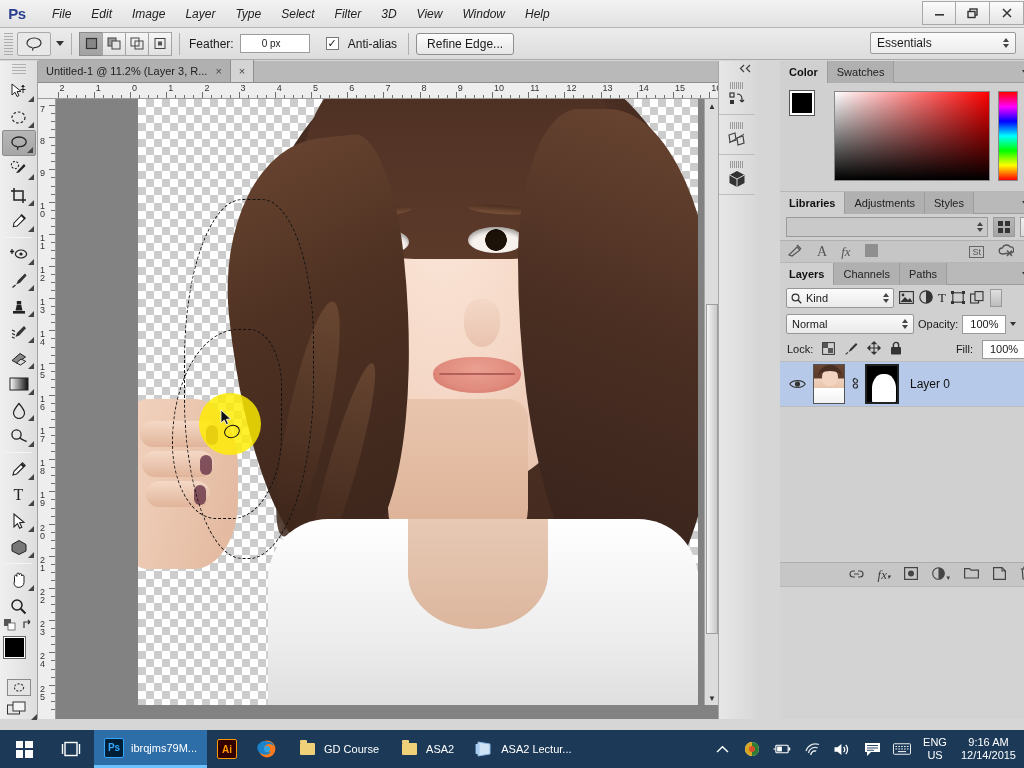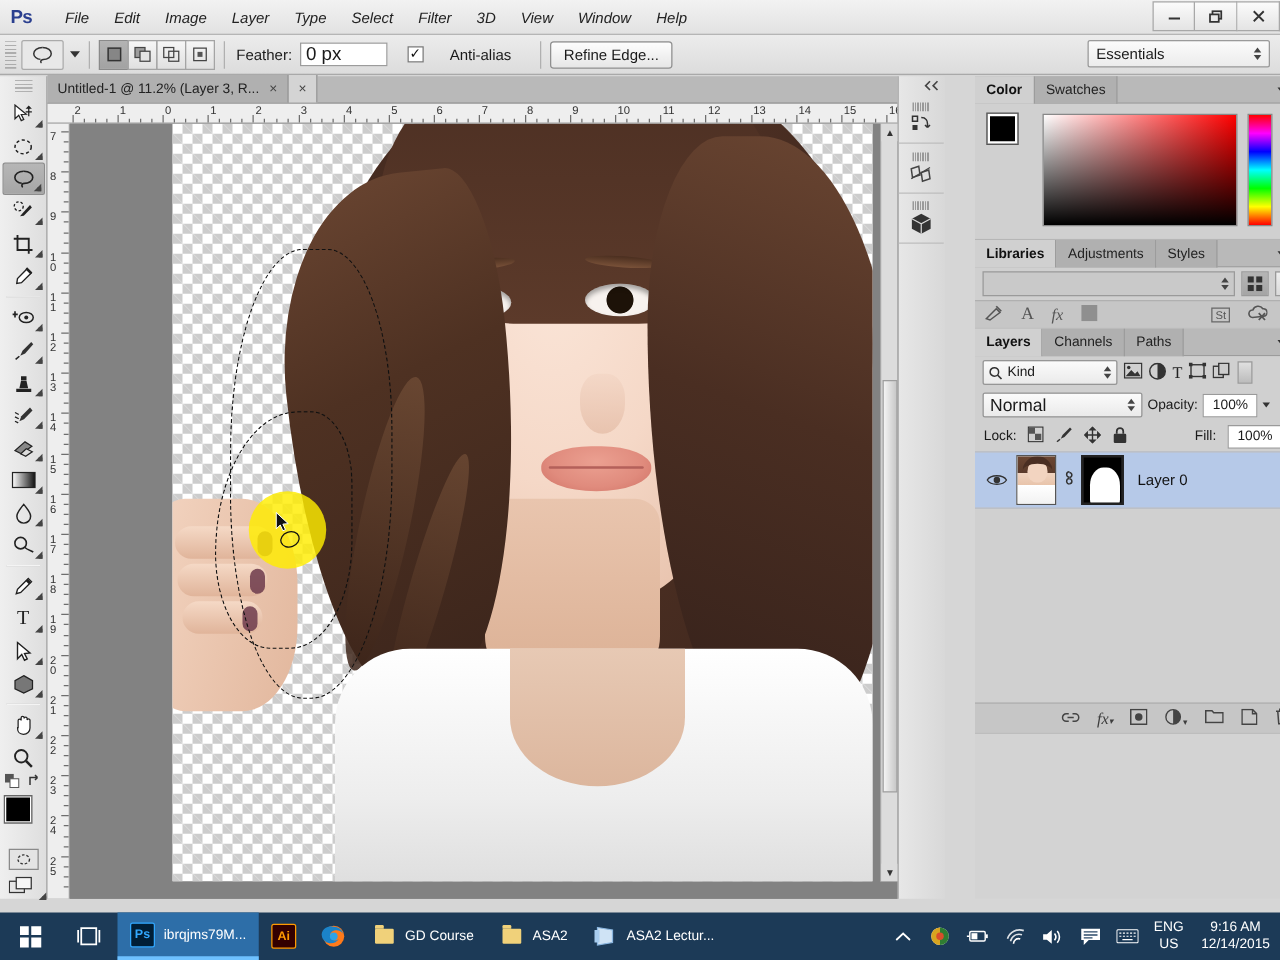--- a/index.html
+++ b/index.html
@@ -57,22 +57,22 @@
   .vsep { width:1px; height:22px; background:#b0b0b0; margin:0 7px; }
   .seg-group { display:flex; }
   .segbtn {
     width:24px;height:24px;border:1px solid #a4a4a4; background:linear-gradient(#f6f6f6,#e0e0e0);
     display:flex;align-items:center;justify-content:center; margin-left:-1px;
   }
   .segbtn:first-child{margin-left:0;}
   .segbtn.active { background:linear-gradient(#b3b3b3,#a2a2a2); border-color:#8a8a8a; }
   .lbl { font-size:12px; margin:0 6px 0 2px; }
   .txtfield {
-    height:19px; border:1px solid #9c9c9c; background:#fff; font-size:15px;
-    padding:2px 4px; display:flex; align-items:center;
+    height:19px; border:1px solid #9c9c9c; background:#fff; font-size:10px;
+    padding:2px 21px; display:flex; align-items:center;
   }
   .chk { width:13px;height:13px;border:1px solid #777;background:#fff;display:inline-flex;align-items:center;justify-content:center;font-size:11px;color:#111;line-height:1;}
   .refine-btn {
     height:22px; padding:0 10px; border:1px solid #8f8f8f; border-radius:3px;
     background:linear-gradient(#fdfdfd,#e6e6e6); font-size:12px;
     display:flex;align-items:center;
   }
   .essentials {
     position:absolute; right:8px; top:4px; width:146px; height:22px;
     border:1px solid #9a9a9a; border-radius:2px;
@@ -280,21 +280,21 @@
   .iconbtn { width:22px;height:20px;border:1px solid #9a9a9a;background:linear-gradient(#efefef,#dadada); display:flex;align-items:center;justify-content:center;}
   .iconbtn.on{ background:linear-gradient(#b5b5b5,#a5a5a5);}
   .lib-body { height:128px; background:#c9c9c9; display:flex; flex-direction:column; align-items:center; justify-content:center; gap:2px; padding:0 18px;}
   .lib-msg { font-size:11px; color:#5c5c5c; text-align:center; line-height:15px; }
   .lib-footer{ height:22px; background:#c6c6c6; border-top:1px solid #b0b0b0; display:flex;align-items:center;padding:0 8px;gap:14px;font-size:11px;color:#555;}
   .filter-row { height:26px; display:flex; align-items:center; gap:5px; padding:3px 6px; background:#d0d0d0; }
   .kind-sel { width:108px; height:20px; background:linear-gradient(#fbfbfb,#eaeaea); border:1px solid #969696; border-radius:2px;
     display:flex; align-items:center; padding:0 4px; gap:4px; font-size:11px; }
   .blend-row { height:26px; display:flex; align-items:center; gap:4px; padding:2px 6px; background:#d0d0d0; }
   .blend-sel { width:128px; height:20px; background:linear-gradient(#fbfbfb,#eaeaea); border:1px solid #969696; border-radius:2px;
-    display:flex;align-items:center; padding:0 5px; font-size:14px; }
+    display:flex;align-items:center; padding:0 5px; font-size:11px; }
   .numbox { width:44px; height:19px; background:#fff; border:1px solid #9a9a9a; font-size:11px;
     display:flex; align-items:center; justify-content:center; }
   .lock-row { height:24px; display:flex; align-items:center; gap:9px; padding:0 7px; background:#d0d0d0; font-size:11px; }
   .layer-list { background:#d0d0d0; }
   .layer-row { height:46px; display:flex; align-items:center; gap:5px; padding:0 6px;
     background:#b6c9e8; border-top:1px solid #bdbdbd; border-bottom:1px solid #bdbdbd; }
   .eye-cell { width:22px; display:flex; justify-content:center; }
   .lthumb { width:32px; height:40px; border:1px solid #555; background:#fff; overflow:hidden; position:relative; }
   .lthumb .mini { position:absolute; inset:0; }
   .mask-thumb { width:34px; height:40px; border:2px solid #222; background:#000; position:relative; overflow:hidden;}
@@ -400,21 +400,21 @@
         </svg>
       </div>
     </div>
 
     <div class="vsep"></div>
     <span class="lbl">Feather:</span>
     <div class="txtfield" style="width:70px">0 px</div>
 
     <div style="display:flex;align-items:center;gap:5px;margin-left:16px;">
       <span class="chk">✓</span>
-      <span class="lbl" style="margin:16px">Anti-alias</span>
+      <span class="lbl" style="margin:4px">Anti-alias</span>
     </div>
 
     <div class="vsep"></div>
     <div class="refine-btn">Refine Edge...</div>
 
     <div class="essentials">
       <span>Essentials</span>
       <span class="spin">
           <i class="up"></i>
           <i class="dn"></i>

